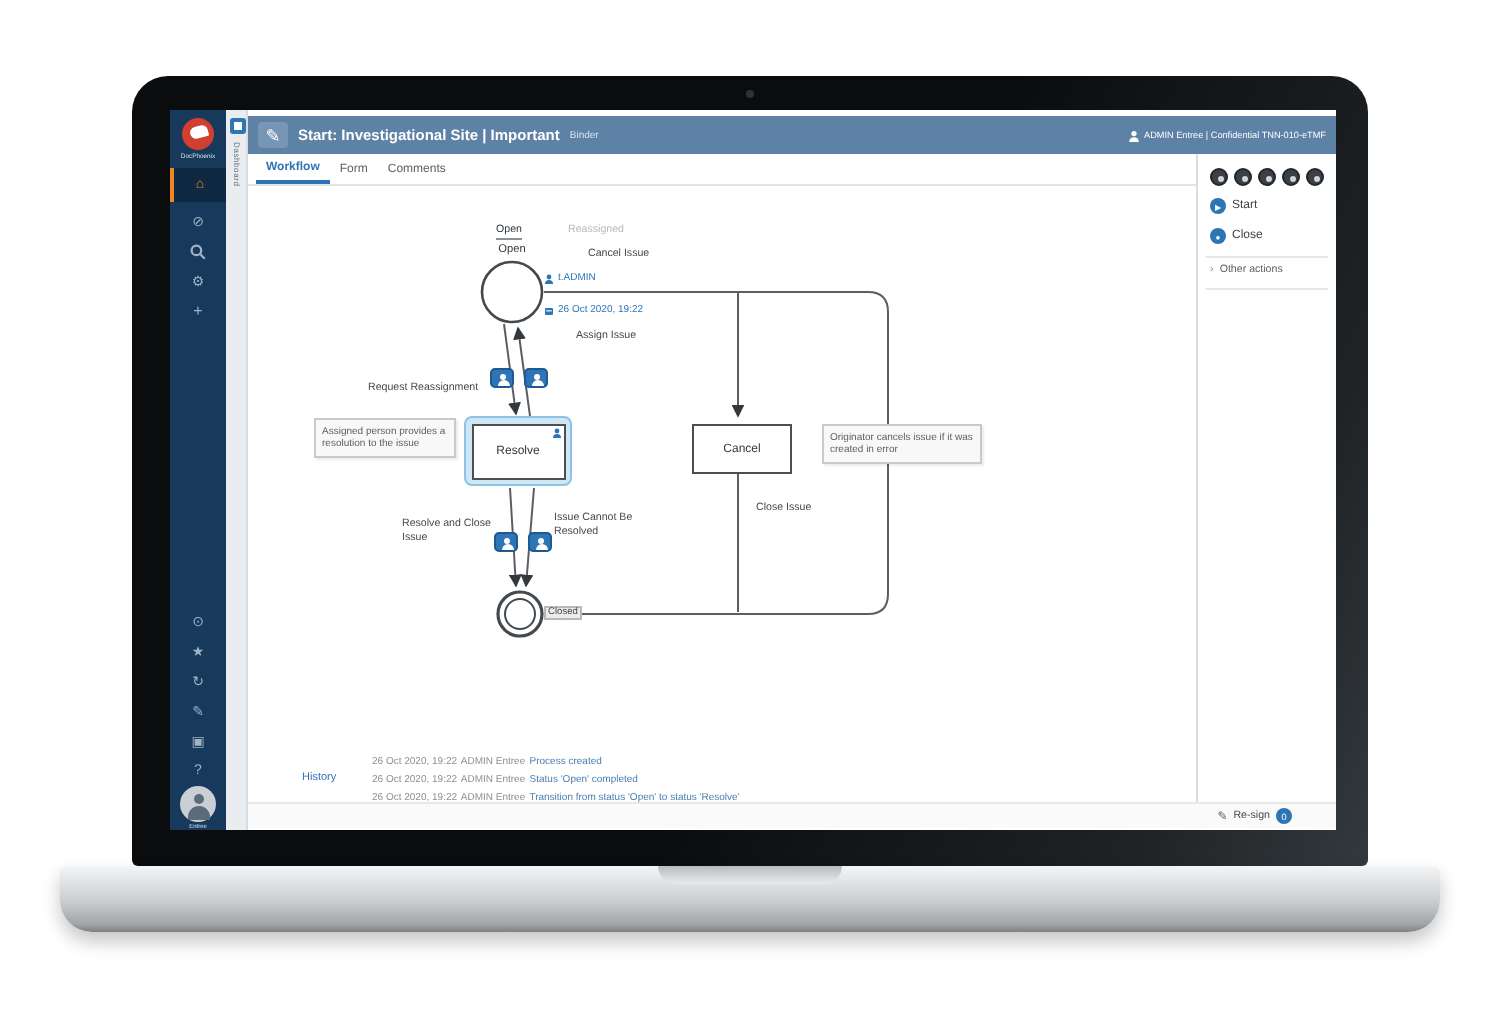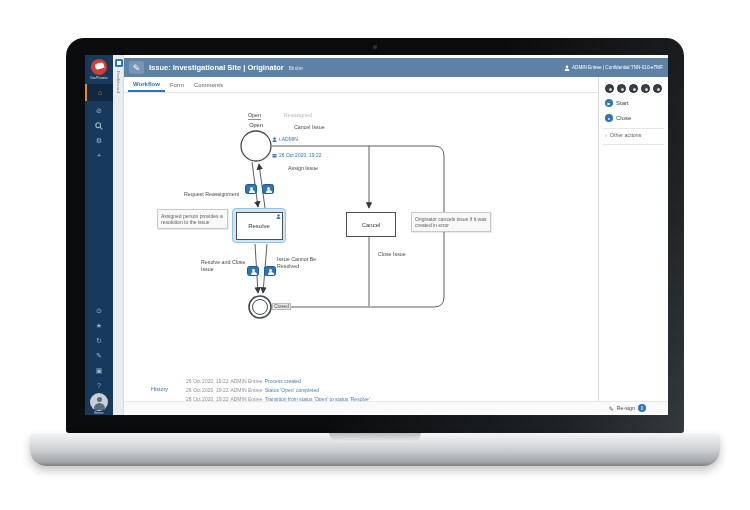--- a/index.html
+++ b/index.html
@@ -162,21 +162,21 @@
       <div class="side-strip-icon"></div>
       <div class="side-strip-label">Dashboard</div>
     </div>
 
     <div class="main">
 
       <div class="titlebar">
         <div class="edit-tile">
             <span>✎</span>
           </div>
-        <div class="tb-title">Issue: Investigational Site | Originator</div>
+        <div class="tb-title">Start: Investigational Site | Important</div>
         <div class="tb-sub">Binder</div>
         <div class="tb-spacer"></div>
         <div class="tb-user">
           <svg width="6" height="6" viewBox="0 0 10 10">
               <circle cx="5" cy="3" r="2.2" fill="#fff"></circle>
               <path d="M1,10 a4,4 0 0 1 8,0 z" fill="#fff"></path>
             </svg>
           <span>ADMIN Entree | Confidential TNN-010-eTMF</span>
         </div>
       </div>

